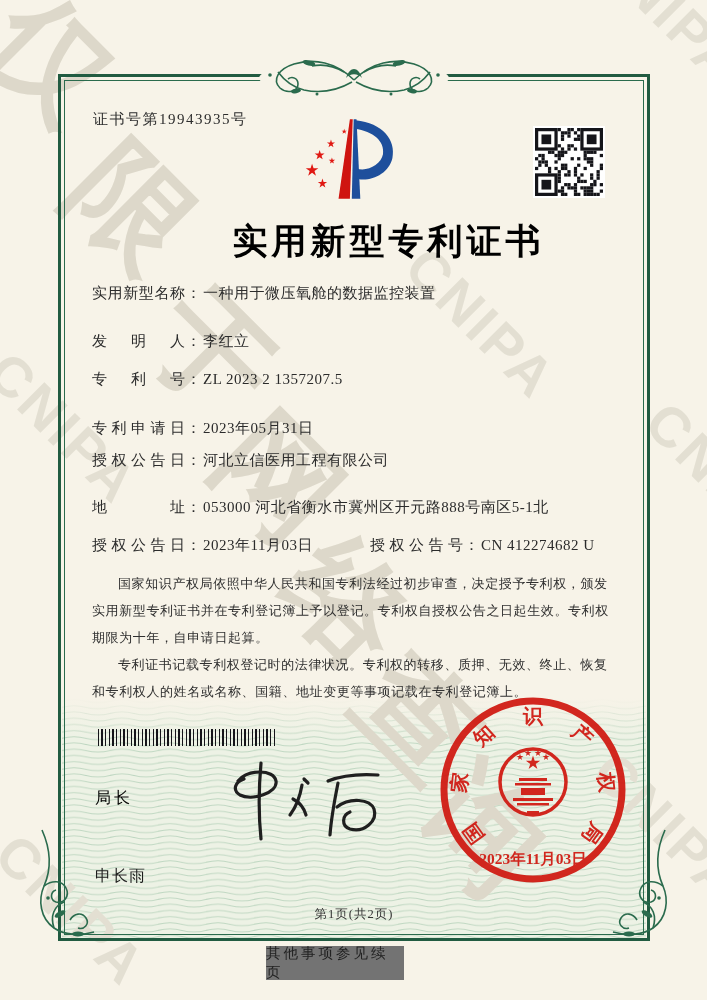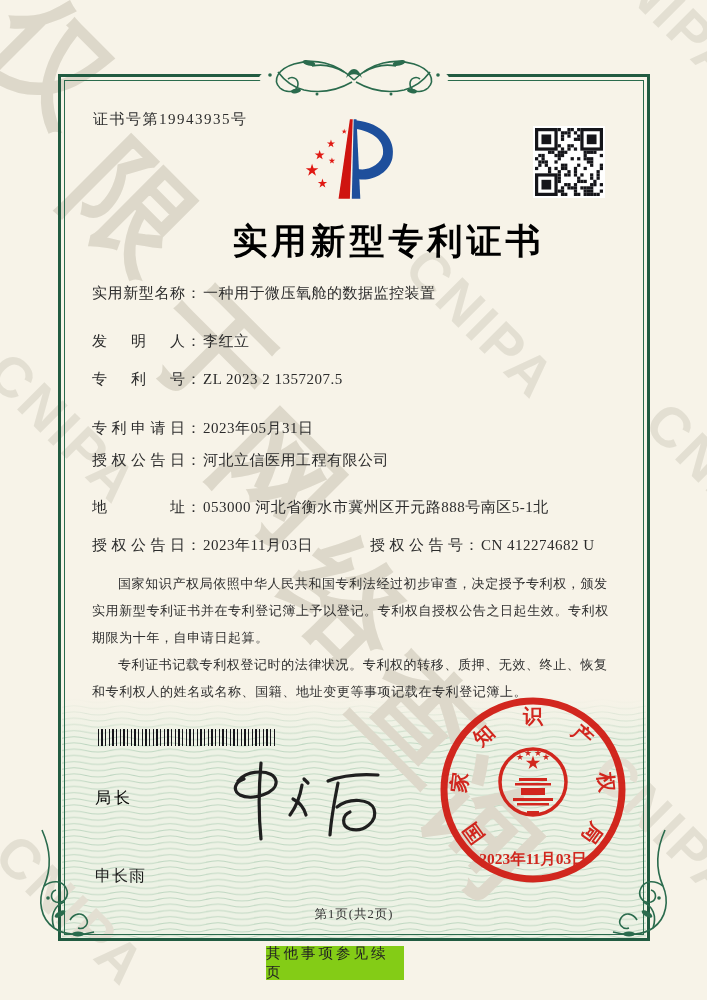--- a/index.html
+++ b/index.html
@@ -54,21 +54,21 @@
            background:repeating-linear-gradient(90deg,#15151a 0 1.5px,transparent 1.5px 3px,
                       #15151a 3px 5.5px,transparent 5.5px 7px,#15151a 7px 8px,transparent 8px 11px);}
   .sig-title{position:absolute;left:95px;top:788px;z-index:6;font-size:16px;letter-spacing:3px;
              font-family:"Liberation Sans","DejaVu Sans",sans-serif;color:#000000;}
   .sig-name{position:absolute;left:95px;top:866px;z-index:6;font-size:16px;letter-spacing:1px;
             font-family:"Liberation Sans","DejaVu Sans",sans-serif;color:#1c1c1c;}
   .sig-script{position:absolute;left:198px;top:755px;z-index:6;}
   .seal{position:absolute;left:437px;top:694px;z-index:7;opacity:0.93;}
   .pageinfo{position:absolute;left:58px;top:906px;width:592px;z-index:6;text-align:center;
             font-size:12.5px;letter-spacing:1px;color:#333;}
-  .footnote{position:absolute;left:266px;top:946px;width:138px;height:34px;z-index:6;background:#84cc16;
+  .footnote{position:absolute;left:266px;top:946px;width:138px;height:34px;z-index:6;background:#737373;
             display:flex;align-items:center;justify-content:center;font-size:14.5px;letter-spacing:3px;color:#222;}
 </style>
 </head>
 <body>
 
 <div class="page">
 
   <div>
     <span class="wm wm-cn wm1">仅</span>
     <span class="wm wm-cn wm2">限</span>

